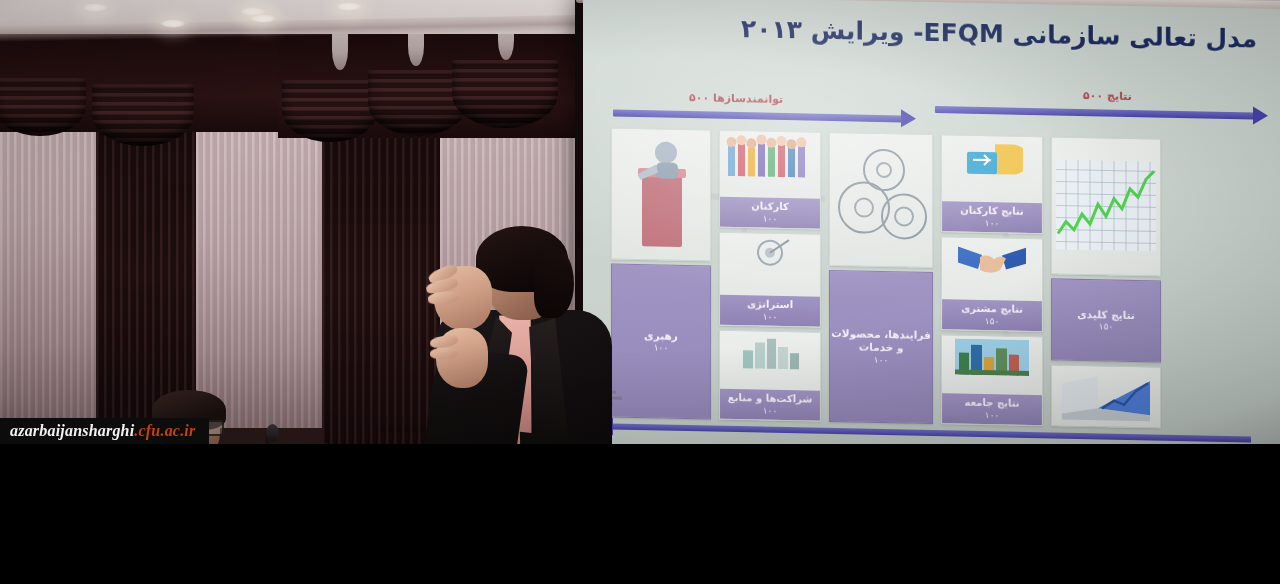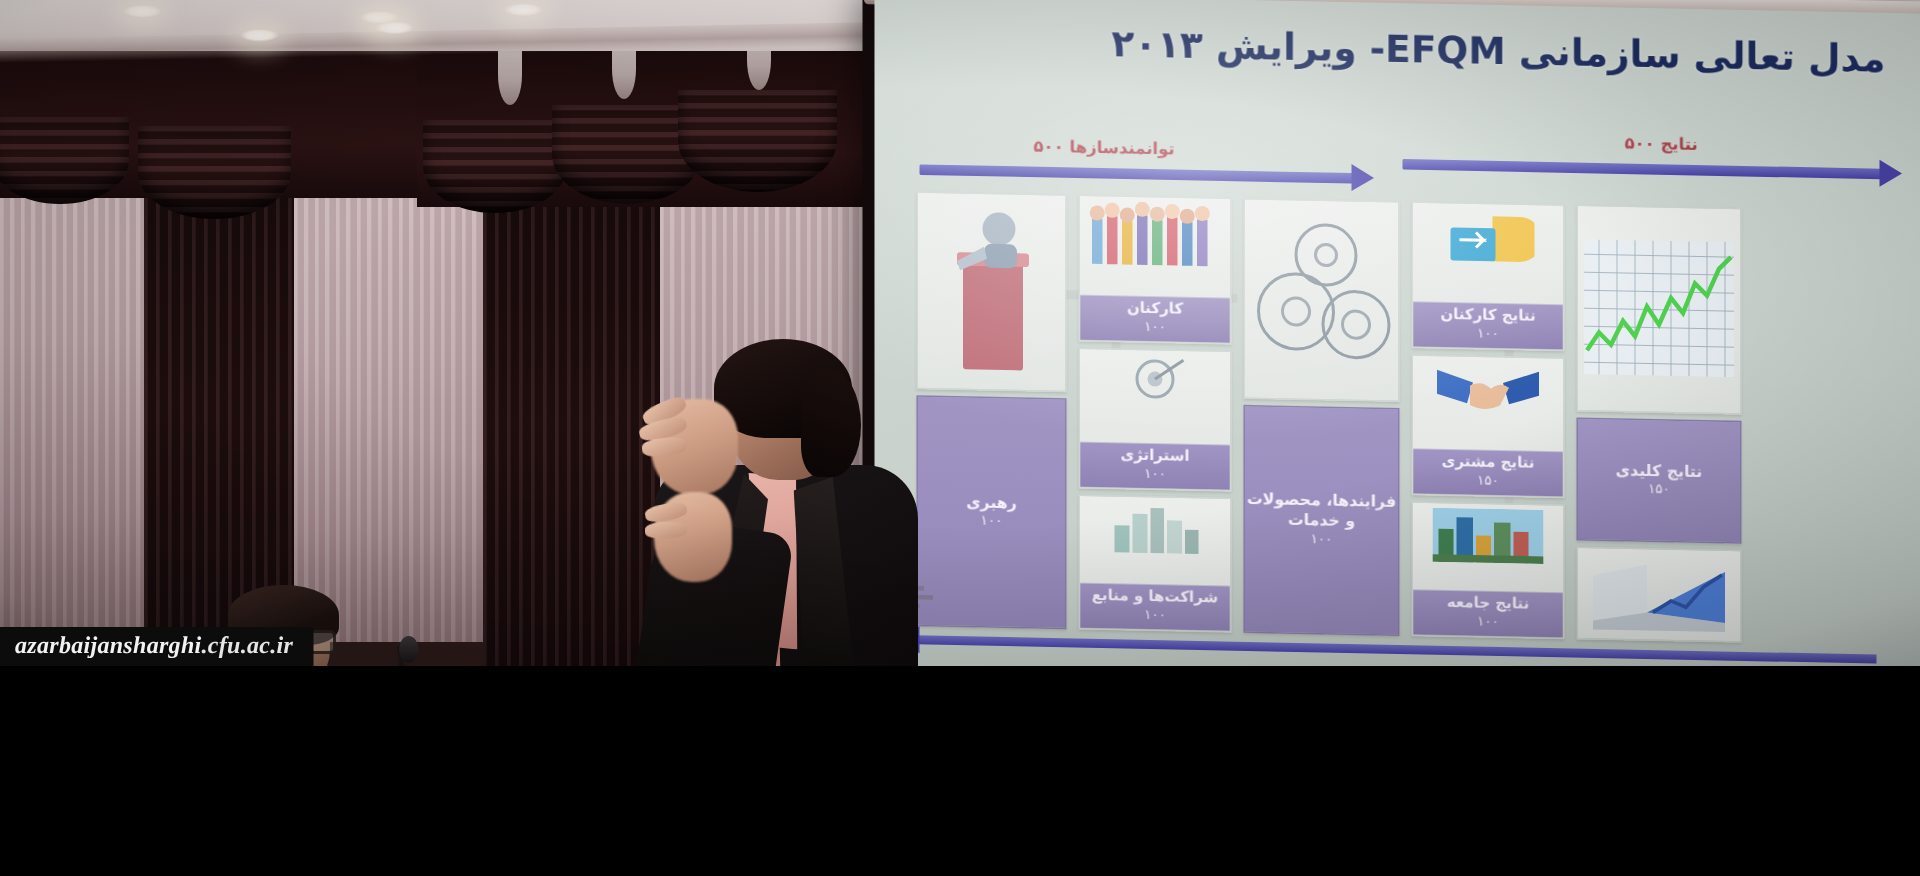--- a/index.html
+++ b/index.html
@@ -365,21 +365,21 @@
     position:absolute;left:0;bottom:0;
     height:26px;padding:0 14px 0 10px;
     display:flex;align-items:center;
     background:#0d0c0c;
   }
   .watermark span{
     font-family:"Liberation Serif", serif;
     font-style:italic;font-weight:700;font-size:16px;letter-spacing:.2px;
   }
   .wm-a{color:#f2f2f2;}
-  .wm-b{color:#e5e5e5;text-align:center;}
+  .wm-b{color:#c2410c;text-align:center;}
 </style>
 </head>
 <body>
 
 <div id="scene">
 
   <div class="wall-dark"></div>
 
   <div class="curtain-light" style="left:0;top:118px;width:122px;height:300px;"></div>
   <div class="curtain-dark" style="left:96px;top:40px;width:118px;height:390px;"></div>

